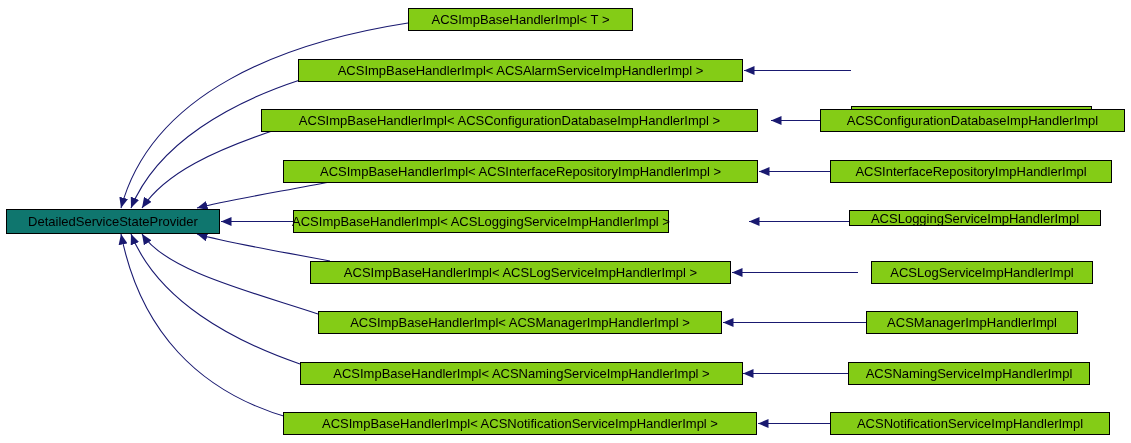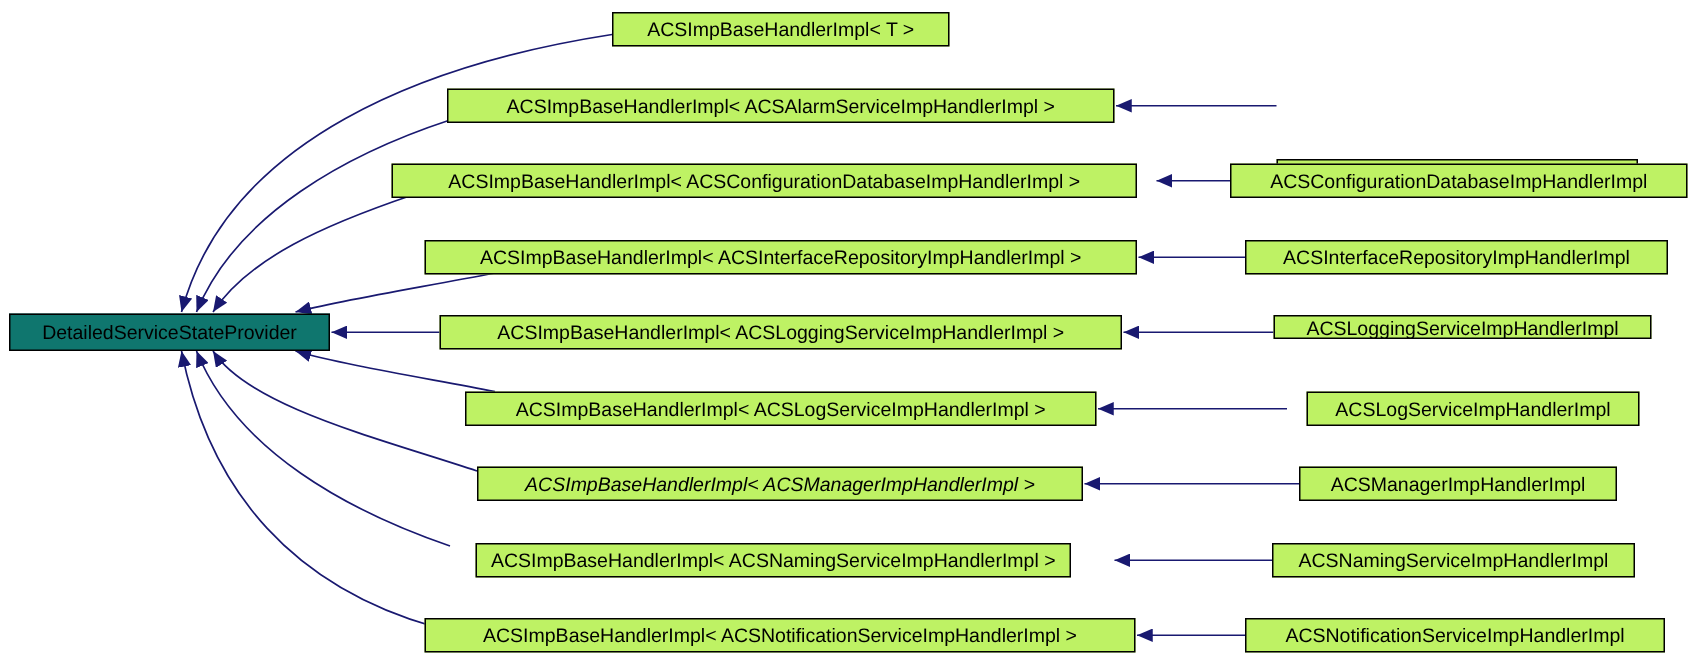--- a/index.html
+++ b/index.html
@@ -24,21 +24,21 @@
     pointer-events: none;
   }
   .edges path.edge {
     fill: none;
     stroke-width: 1.1;
   }
   .node {
     position: absolute;
     box-sizing: border-box;
     border: 1px solid #000000;
-    background: #bef264;
+    background: #84cc16;
     color: #000000;
     font-size: 13px;
     line-height: 21px;
     text-align: center;
     white-space: nowrap;
     display: flex;
     align-items: center;
     justify-content: center;
     cursor: pointer;
   }
@@ -78,24 +78,24 @@
     <path class="edge" d="M 848,373.5 L 743,373.5" marker-end="url(#arrow)" stroke="#191970"></path>
     <path class="edge" d="M 830,423.5 L 758,423.5" marker-end="url(#arrow)" stroke="#191970"></path>
   </svg>
 
   <div class="node base" style="left:6px; top:209px; width:214px; height:25px;">DetailedServiceStateProvider</div>
 
   <div class="node" style="left:408px; top:8px; width:225px; height:23px;">ACSImpBaseHandlerImpl&lt; T &gt;</div>
   <div class="node" style="left:298px; top:59px; width:445px; height:23px;">ACSImpBaseHandlerImpl&lt; ACSAlarmServiceImpHandlerImpl &gt;</div>
   <div class="node" style="left:261px; top:109px; width:497px; height:23px;">ACSImpBaseHandlerImpl&lt; ACSConfigurationDatabaseImpHandlerImpl &gt;</div>
   <div class="node" style="left:283px; top:160px; width:475px; height:23px;">ACSImpBaseHandlerImpl&lt; ACSInterfaceRepositoryImpHandlerImpl &gt;</div>
-  <div class="node" style="left:293px; top:210px; width:455px; height:23px;">ACSImpBaseHandlerImpl&lt; ACSLoggingServiceImpHandlerImpl &gt;</div>
+  <div class="node" style="left:293px; top:210px; width:376px; height:23px;">ACSImpBaseHandlerImpl&lt; ACSLoggingServiceImpHandlerImpl &gt;</div>
   <div class="node" style="left:310px; top:261px; width:421px; height:23px;">ACSImpBaseHandlerImpl&lt; ACSLogServiceImpHandlerImpl &gt;</div>
-  <div class="node" style="left:318px; top:311px; width:404px; height:23px;font-style:italic;">ACSImpBaseHandlerImpl&lt; ACSManagerImpHandlerImpl &gt;</div>
-  <div class="node" style="left:317px; top:362px; width:397px; height:23px;">ACSImpBaseHandlerImpl&lt; ACSNamingServiceImpHandlerImpl &gt;</div>
+  <div class="node" style="left:318px; top:311px; width:404px; height:23px;">ACSImpBaseHandlerImpl&lt; ACSManagerImpHandlerImpl &gt;</div>
+  <div class="node" style="left:300px; top:362px; width:443px; height:23px;">ACSImpBaseHandlerImpl&lt; ACSNamingServiceImpHandlerImpl &gt;</div>
   <div class="node" style="left:283px; top:412px; width:474px; height:23px;">ACSImpBaseHandlerImpl&lt; ACSNotificationServiceImpHandlerImpl &gt;</div>
 
   <div class="node" style="left:851px; top:59px; width:241px; height:23px;margin-top:47px;">ACSAlarmServiceImpHandlerImpl</div>
   <div class="node" style="left:820px; top:109px; width:305px; height:23px;">ACSConfigurationDatabaseImpHandlerImpl</div>
   <div class="node" style="left:830px; top:160px; width:282px; height:23px;">ACSInterfaceRepositoryImpHandlerImpl</div>
   <div class="node" style="left:849px; top:210px; width:252px; height:16px;">ACSLoggingServiceImpHandlerImpl</div>
   <div class="node" style="left:858px; top:261px; width:222px; height:23px;margin-left:13px;">ACSLogServiceImpHandlerImpl</div>
   <div class="node" style="left:866px; top:311px; width:212px; height:23px;">ACSManagerImpHandlerImpl</div>
   <div class="node" style="left:848px; top:362px; width:242px; height:23px;">ACSNamingServiceImpHandlerImpl</div>
   <div class="node" style="left:830px; top:412px; width:280px; height:23px;">ACSNotificationServiceImpHandlerImpl</div>

